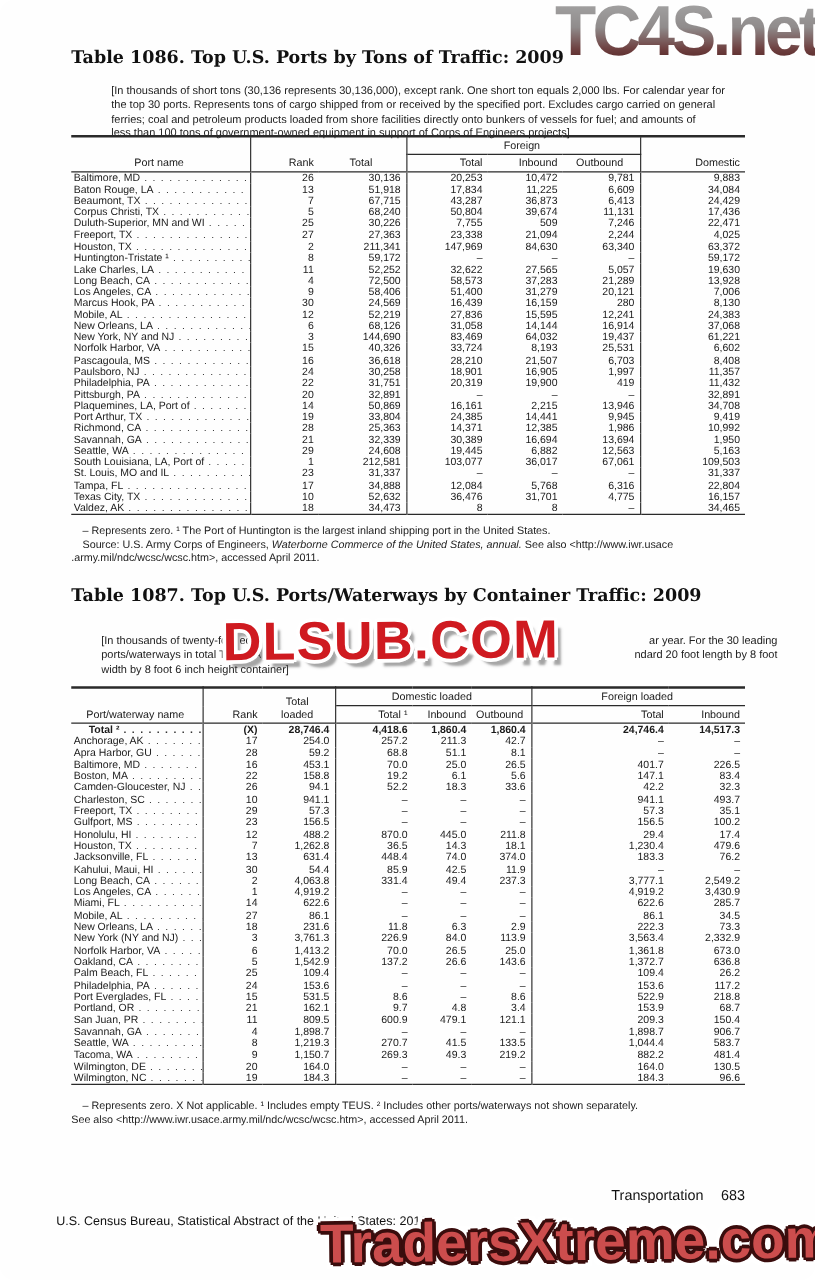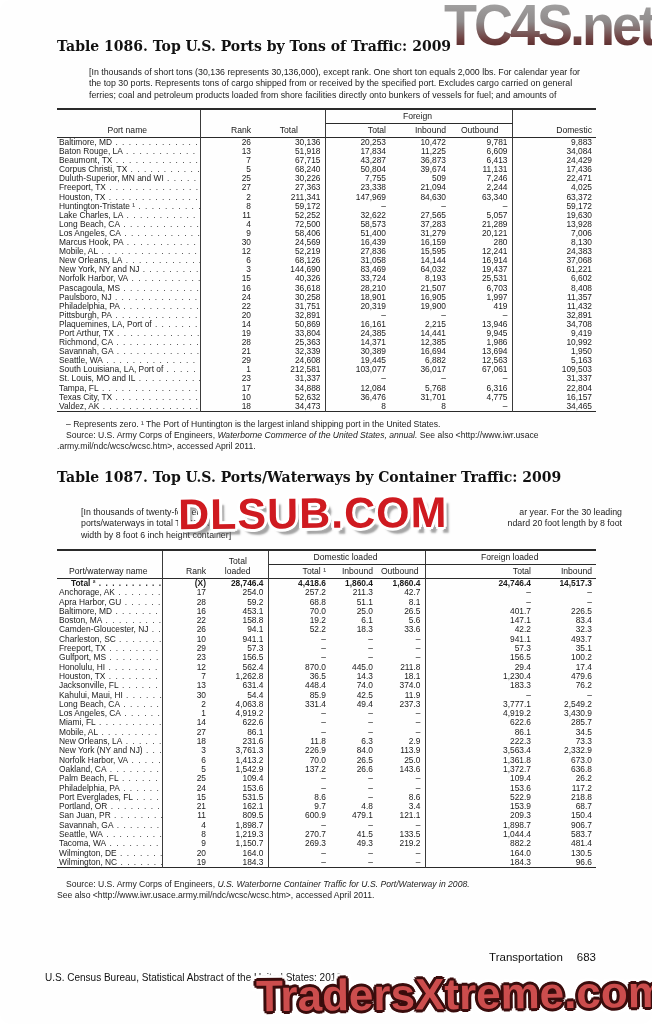--- a/index.html
+++ b/index.html
@@ -80,20 +80,21 @@
 
 <div class="page">
 
   <div class="wm" id="wm-top">TC4S.net</div>
 
   <div class="tbl-title" id="title1086">Table 1086. Top U.S. Ports by Tons of Traffic: 2009</div>
   <div class="note" id="note1086">
     <div class="note-line">[In thousands of short tons (30,136 represents 30,136,000), except rank. One short ton equals 2,000 lbs. For calendar year for</div>
     <div class="note-line">the top 30 ports. Represents tons of cargo shipped from or received by the specified port. Excludes cargo carried on general</div>
     <div class="note-line">ferries; coal and petroleum products loaded from shore facilities directly onto bunkers of vessels for fuel; and amounts of</div>
+    <div class="note-line">less than 100 tons of government-owned equipment in support of Corps of Engineers projects]</div>
   </div>
 
   <table class="tbl" id="t1086">
     <colgroup>
       <col style="width:143px">
         <col style="width:55px">
         <col style="width:70px">
       <col style="width:65px">
         <col style="width:60px">
         <col style="width:62px">
@@ -524,21 +525,21 @@
           <td class="num">156.5</td>
           <td class="num">–</td>
           <td class="num">–</td>
           <td class="num">–</td>
           <td class="num">156.5</td>
           <td class="num">100.2</td>
         </tr>
         <tr>
           <td class="name">Honolulu, HI</td>
           <td class="num">12</td>
-          <td class="num">562.4</td>
+          <td class="num">488.2</td>
           <td class="num">870.0</td>
           <td class="num">445.0</td>
           <td class="num">211.8</td>
           <td class="num">29.4</td>
           <td class="num">17.4</td>
         </tr>
         <tr>
           <td class="name">Houston, TX</td>
           <td class="num">7</td>
           <td class="num">1,262.8</td>
@@ -745,21 +746,21 @@
           <td class="num">–</td>
           <td class="num">–</td>
           <td class="num">–</td>
           <td class="num">184.3</td>
           <td class="num">96.6</td>
         </tr>
       </tbody>
   </table>
 
   <div class="footnote" id="foot1087">
-    <div class="fn-indent fn-src"><span>Source: U.S. Army Corps of Engineers, </span><i>U.S. Waterborne Container Traffic for U.S. Port/Waterway in 2008.</i></div>
+    <div class="fn-indent">– Represents zero. X Not applicable. ¹ Includes empty TEUS. ² Includes other ports/waterways not shown separately.</div>
     <div>See also &lt;http://www.iwr.usace.army.mil/ndc/wcsc/wcsc.htm&gt;, accessed April 2011.</div>
   </div>
 
   <div class="page-head-line">
     <span>Transportation</span><span class="pgnum">683</span>
   </div>
   <div class="credit">U.S. Census Bureau, Statistical Abstract of the United States: 2012</div>
 
   <div class="wm" id="wm-bot">TradersXtreme.com</div>
 

